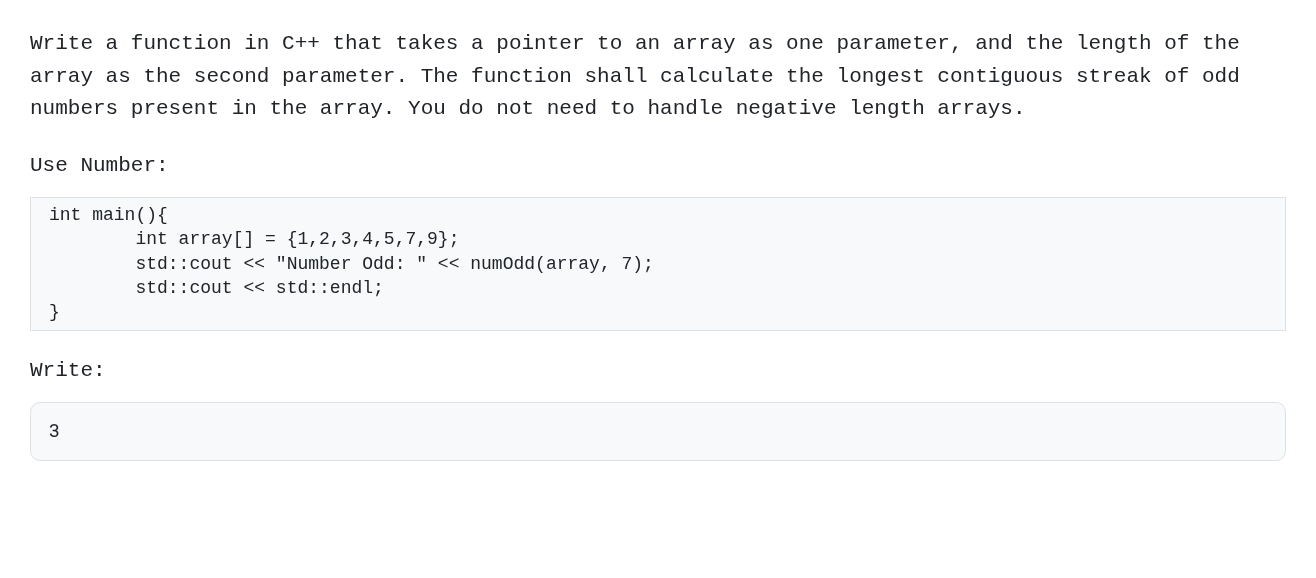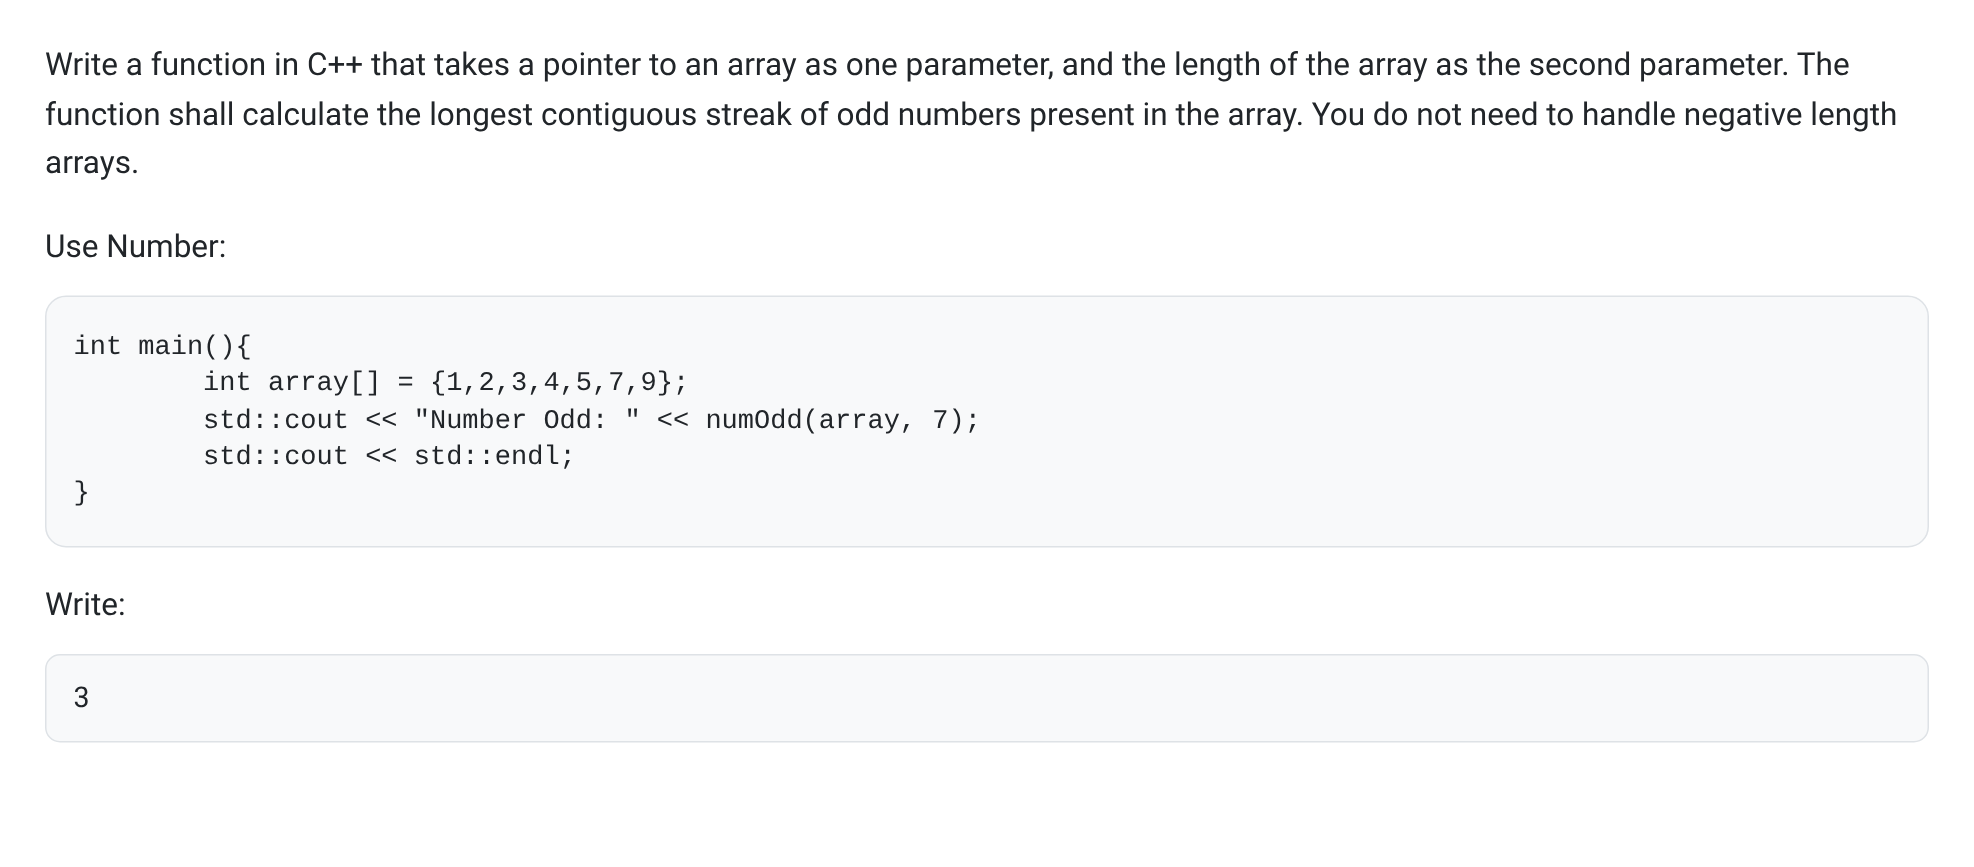--- a/index.html
+++ b/index.html
@@ -1,18 +1,19 @@
 <!DOCTYPE html>
 <html><head>
   <meta charset="utf-8">
   <style>
     * {
       margin: 0;
       padding: 0;
       box-sizing: border-box;
+      font-family: Liberation Mono, monospace;
     }
     body {
       font-family: -apple-system, BlinkMacSystemFont, "Segoe UI", Roboto, "Helvetica Neue", Arial, sans-serif;
       background: #ffffff;
       color: #212529;
       padding: 28px 30px;
       font-size: 20px;
       line-height: 1.5;
     }
     .problem-description {
@@ -24,22 +25,22 @@
     .section-heading {
       font-size: 21px;
       margin-bottom: 16px;
       margin-top: 24px;
       font-weight: 400;
       color: #212529;
     }
     .code-block {
       background: #f8f9fa;
       border: 1px solid #dee2e6;
-      border-radius: 14px;
-      padding: 22px 18px;
+      border-radius: 0;
+      padding: 5px 18px;
       font-family: "Courier New", Courier, monospace;
       font-size: 18px;
       line-height: 1.35;
       white-space: pre;
       color: #212529;
       margin-bottom: 20px;
       overflow-x: auto;
     }
     .output-block {
       background: #f8f9fa;

